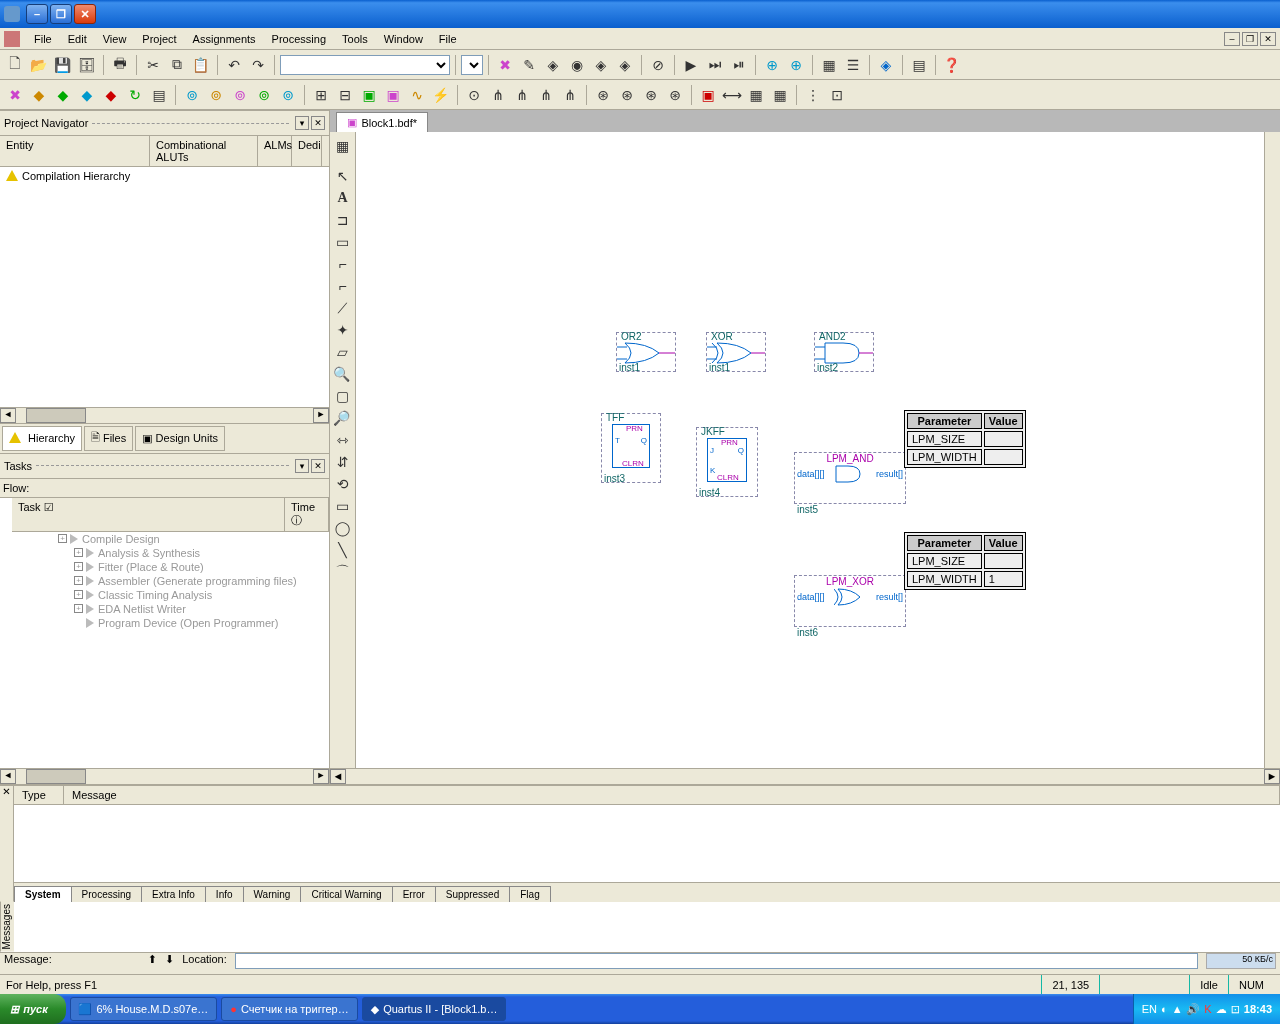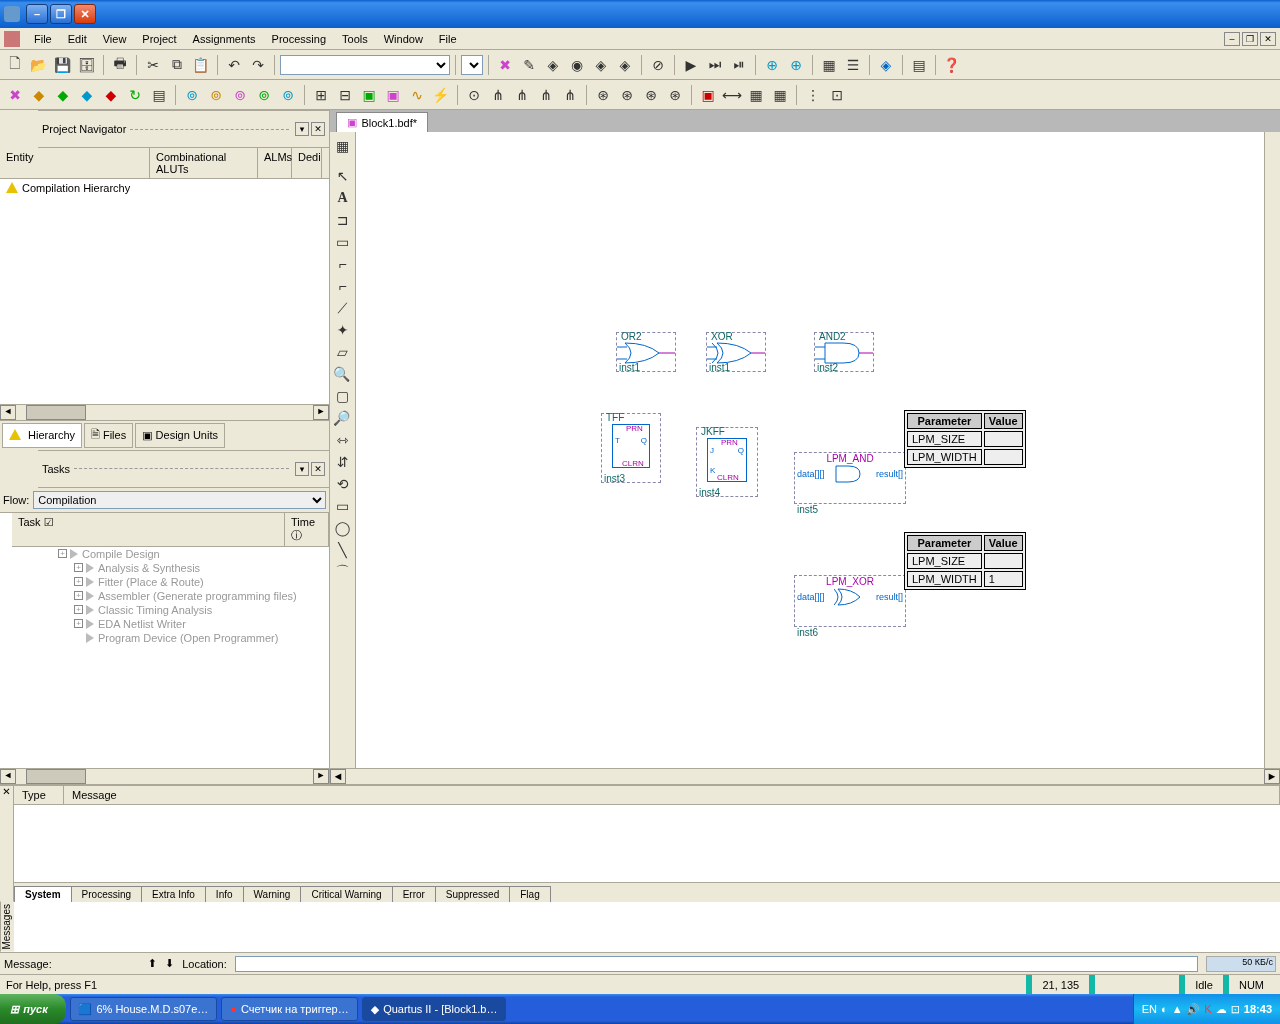--- a/index.html
+++ b/index.html
@@ -14,21 +14,21 @@
 .menubar .docicon { width: 16px; height: 16px; background: #c77; margin-right: 6px; }
 .menubar span { padding: 2px 8px; cursor: default; }
 .menubar .mdibtns { margin-left: auto; display: flex; gap: 2px; }
 .mdibtn { width: 16px; height: 14px; border: 1px solid #888; background: #ece9d8; font-size: 9px; display: flex; align-items: center; justify-content: center; }
 .toolbar { height: 30px; background: #ece9d8; display: flex; align-items: center; padding: 2px 4px; gap: 2px; border-bottom: 1px solid #aca899; }
 .tbtn { width: 22px; height: 22px; border: 1px solid transparent; display: flex; align-items: center; justify-content: center; font-size: 14px; color: #333; }
 .tsep { width: 1px; height: 20px; background: #aca899; margin: 0 3px; }
 .tcombo { height: 20px; border: 1px solid #7f9db9; background: #fff; }
 .middle { flex: 1; display: flex; overflow: hidden; }
 .leftcol { width: 330px; display: flex; flex-direction: column; border-right: 1px solid #aca899; }
-.panel-hdr { background: #ece9d8; border: 1px solid #aca899; border-left: none; border-right: none; padding: 11px 4px; display: flex; align-items: center; font-size: 11px; margin-left: 38px; }
+.panel-hdr { background: #ece9d8; border: 1px solid #aca899; border-left: none; border-right: none; padding: 5px 4px; display: flex; align-items: center; font-size: 11px; }
 .panel-hdr .hbtn { width: 14px; height: 14px; border: 1px solid #888; background: #ece9d8; margin-left: 2px; font-size: 9px; display: flex; align-items: center; justify-content: center; }
 .pn-body { background: #fff; flex: 1; overflow: auto; }
 .gridhdr { display: flex; background: #ece9d8; border-bottom: 1px solid #aca899; }
 .gridhdr div { border-right: 1px solid #aca899; padding: 3px 6px; font-size: 11px; }
 .treerow { display: flex; align-items: center; padding: 3px 6px; }
 .warn-tri { width: 12px; height: 12px; margin-right: 4px; display: inline-block; }
 .warn-tri::before { content: ""; display: block; width: 0; height: 0; border-left: 6px solid transparent; border-right: 6px solid transparent; border-bottom: 11px solid #e6c200; }
 .pn-tabs { display: flex; background: #ece9d8; border-top: 1px solid #aca899; padding: 2px; gap: 2px; }
 .pn-tab { border: 1px solid #aca899; background: #fff; padding: 2px 6px; display: flex; align-items: center; gap: 3px; }
 .pn-tab.inactive { background: #ece9d8; }
@@ -65,24 +65,24 @@
 .msgpanel .ml { display: flex; flex: 1; }
 .msgside { width: 14px; background: #ece9d8; border-right: 1px solid #aca899; writing-mode: vertical-rl; text-align: center; font-size: 10px; padding: 2px 0; transform: rotate(180deg); }
 .msgmain { flex: 1; display: flex; flex-direction: column; }
 .msghdr { display: flex; background: #ece9d8; border-bottom: 1px solid #aca899; }
 .msghdr div { border-right: 1px solid #aca899; padding: 3px 8px; }
 .msgbody { flex: 1; background: #fff; }
 .msgtabs { display: flex; background: #ece9d8; border-top: 1px solid #aca899; align-items: flex-end; height: 20px; }
 .msgtab { border: 1px solid #888; border-bottom: none; padding: 2px 10px; background: #ece9d8; font-size: 10px; margin-right: -1px; position: relative; }
 .msgtab.active { background: #fff; font-weight: bold; }
 .msgtab::after { content: ""; position: absolute; right: -6px; top: 0; width: 0; height: 0; }
-.msgfoot { height: 22px; background: #ece9d8; border-top: 1px solid #aca899; display: flex; align-items: center; padding: 0 4px; gap: 8px; }
+.msgfoot { height: 22px; background: #ece9d8; border-top: 1px solid #aca899; display: flex; align-items: flex-start; padding: 0 4px; gap: 8px; }
 .msgfoot input { height: 16px; border: 1px solid #7f9db9; }
 .statusbar { height: 20px; background: #ece9d8; border-top: 1px solid #aca899; display: flex; align-items: center; padding: 0 6px; font-size: 11px; }
-.statusbar .cell { border-left: 6px solid #14b8a6; padding: 0 10px; height: 100%; display: flex; align-items: center; }
+.statusbar .cell { border-left: 1px solid #14b8a6; padding: 0 10px; height: 100%; display: flex; align-items: center; }
 .taskbar { height: 30px; background: linear-gradient(#3b8eed,#245edb 10%,#245edb 90%,#13409a); display: flex; align-items: center; color: #fff; }
 .startbtn { height: 30px; padding: 0 18px 0 10px; background: linear-gradient(#5fb35f,#2a8a2a 50%,#1f6e1f); border-radius: 0 12px 12px 0; font-weight: bold; font-style: italic; display: flex; align-items: center; gap: 4px; }
 .tbitem { height: 24px; background: #3a74d0; border: 1px solid #1a4aa0; border-radius: 3px; margin-left: 4px; padding: 0 8px; display: flex; align-items: center; gap: 4px; font-size: 11px; max-width: 160px; overflow: hidden; white-space: nowrap; }
 .tbitem.active { background: #1a4aa0; }
 .tray { margin-left: auto; height: 30px; background: linear-gradient(#1290e9,#19b9f3 50%,#1290e9); display: flex; align-items: center; padding: 0 8px; gap: 4px; border-left: 1px solid #0a5fa8; }
 .tray .clock { font-weight: bold; }
 svg.gatesvg { position: absolute; }
 .ff-box { position:absolute; border:1px dashed #88a; }
 .ff-inner { position:absolute; left:10px; top:10px; right:10px; bottom:14px; border:1px solid #06c; }
 .ff-lbl { position:absolute; font-size:8px; color:#06c; }
@@ -247,21 +247,20 @@
     </div>
 
     <div class="panel-hdr">
       <span>Tasks</span>
       <div style="flex:1;border-top:1px dashed #999;margin:0 4px"></div>
       <div class="hbtn">▾</div>
       <div class="hbtn">✕</div>
     </div>
     <div class="flowrow">
       <span>Flow:</span>
-      <select><option>Compilation</option></select>
     </div>
     <div class="taskgrid">
       <div class="gridhdr">
         <div>Task ☑</div>
         <div style="width:44px">Time ⓘ</div>
       </div>
       <div id="taskrows">
           <div class="taskrow">
             <span class="indent" style="width:46px"></span>
             <span class="ex">+</span>

